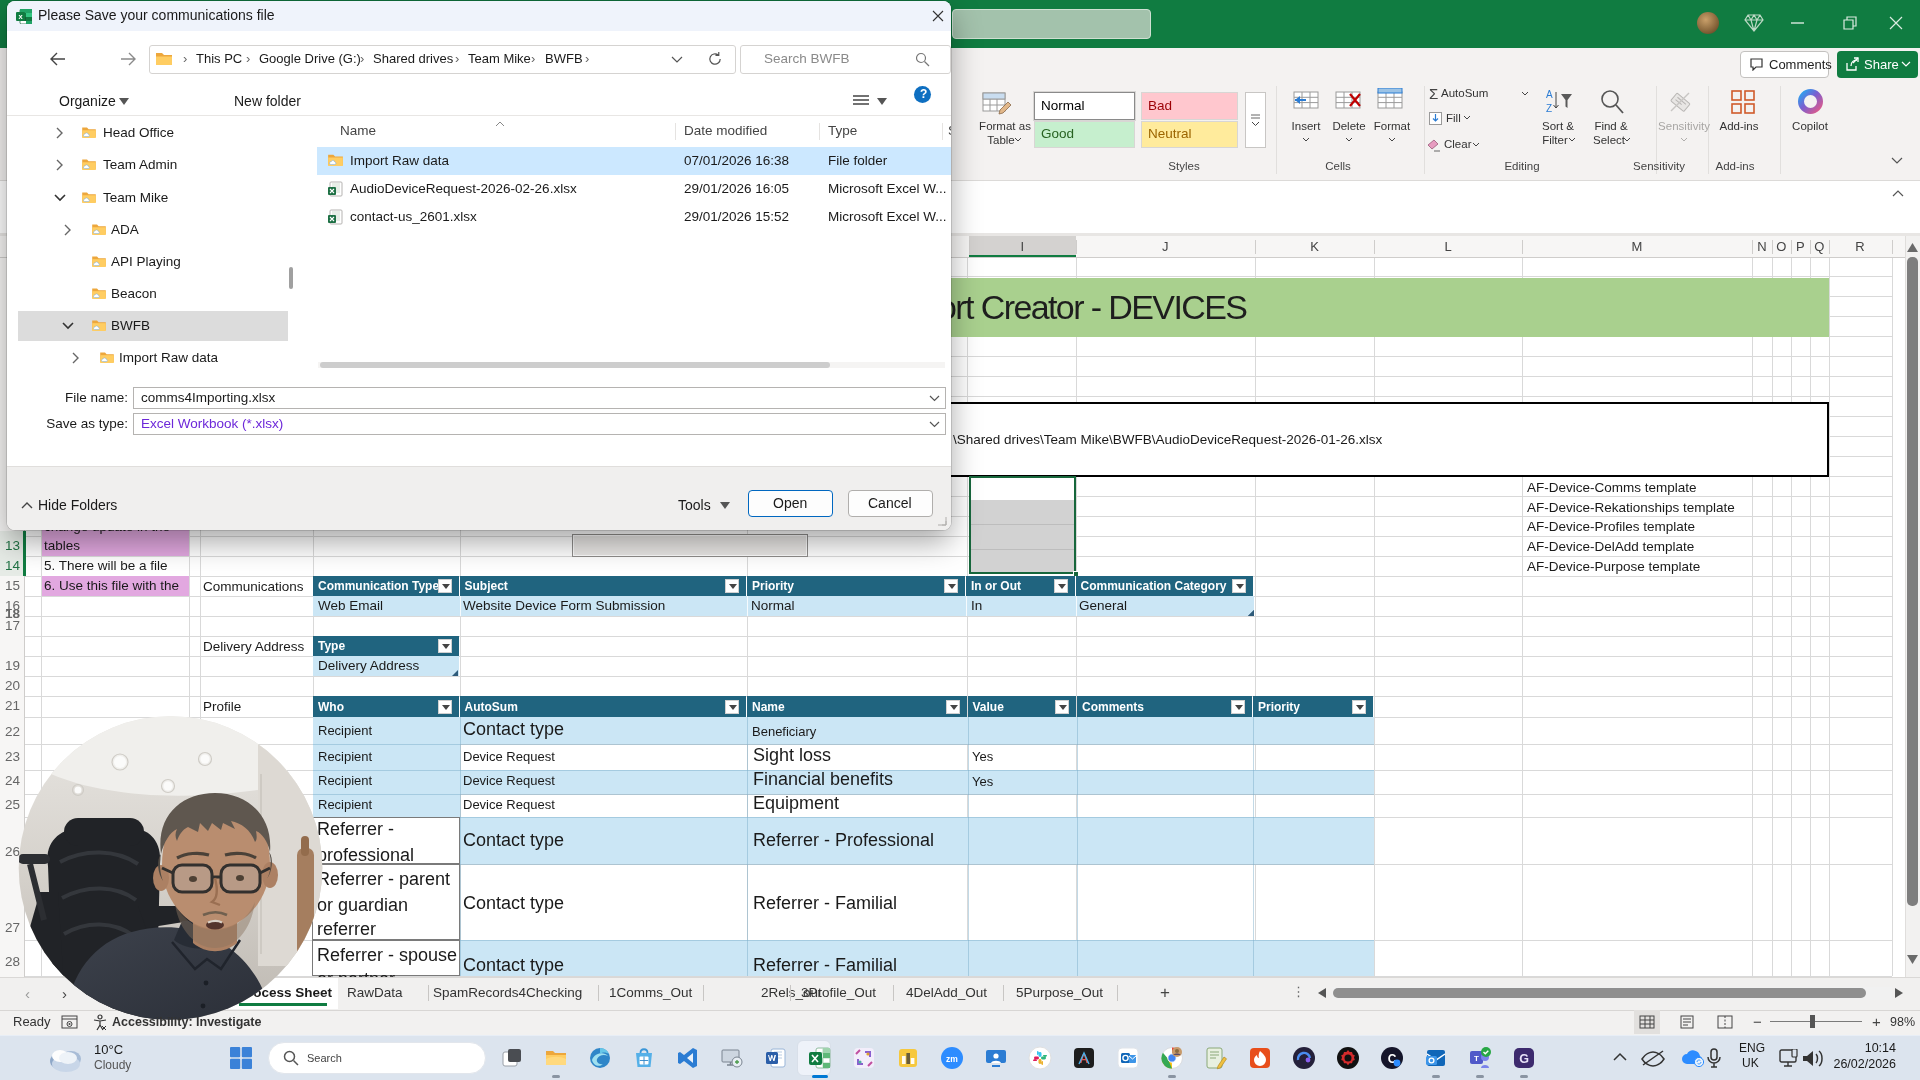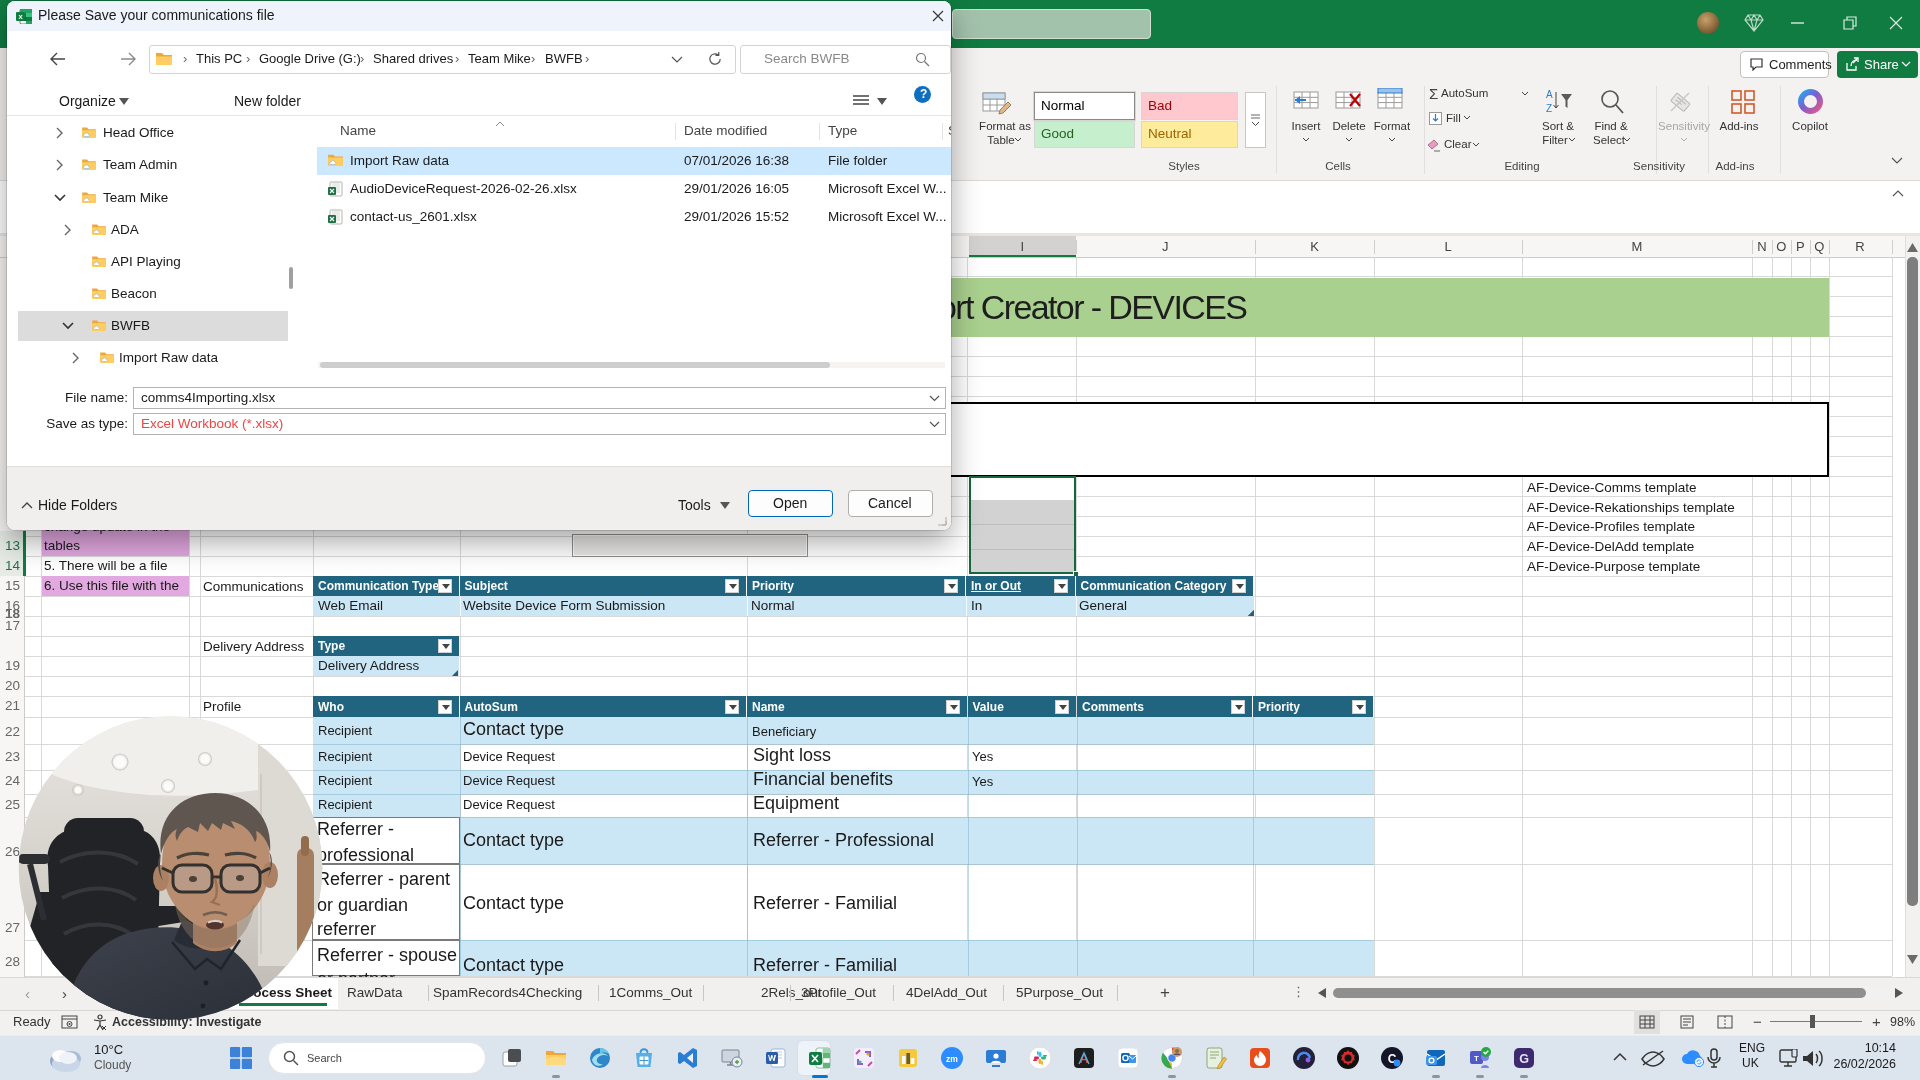--- a/index.html
+++ b/index.html
@@ -263,20 +263,21 @@
 <div style="position:absolute;left:20px;top:771px;font-size:13.5px;color:#666;font-weight:400;line-height:20px;white-space:nowrap;transform:translateX(-100%);">24</div>
 <div style="position:absolute;left:20px;top:795px;font-size:13.5px;color:#666;font-weight:400;line-height:20px;white-space:nowrap;transform:translateX(-100%);">25</div>
 <div style="position:absolute;left:20px;top:842px;font-size:13.5px;color:#666;font-weight:400;line-height:20px;white-space:nowrap;transform:translateX(-100%);">26</div>
 <div style="position:absolute;left:20px;top:918px;font-size:13.5px;color:#666;font-weight:400;line-height:20px;white-space:nowrap;transform:translateX(-100%);">27</div>
 <div style="position:absolute;left:20px;top:952px;font-size:13.5px;color:#666;font-weight:400;line-height:20px;white-space:nowrap;transform:translateX(-100%);">28</div>
 <div style="position:absolute;left:0px;top:531px;width:24px;height:45px;background:rgba(33,115,70,0.08);"></div>
 <div style="position:absolute;left:23px;top:531px;width:3px;height:45px;background:#107C41;"></div>
 <div style="position:absolute;left:750px;top:278px;width:1078.5px;height:59px;background:#a9d08e;"></div>
 <div style="position:absolute;left:938px;top:282px;font-size:34px;color:#1e1e1e;font-weight:400;line-height:51px;white-space:nowrap;letter-spacing:-1.6px;">ort Creator - DEVICES</div>
 <div style="position:absolute;left:940px;top:402px;width:888.5px;height:75px;background:#fff;border:2.5px solid #000;"></div>
+<div style="position:absolute;left:953px;top:430px;font-size:13.5px;color:#1a1a1a;font-weight:400;line-height:20px;white-space:nowrap;">\Shared drives\Team Mike\BWFB\AudioDeviceRequest-2026-01-26.xlsx</div>
 <div style="position:absolute;left:1527px;top:478px;font-size:13.5px;color:#1a1a1a;font-weight:400;line-height:20px;white-space:nowrap;">AF-Device-Comms template</div>
 <div style="position:absolute;left:1527px;top:498px;font-size:13.5px;color:#1a1a1a;font-weight:400;line-height:20px;white-space:nowrap;">AF-Device-Rekationships template</div>
 <div style="position:absolute;left:1527px;top:517px;font-size:13.5px;color:#1a1a1a;font-weight:400;line-height:20px;white-space:nowrap;">AF-Device-Profiles template</div>
 <div style="position:absolute;left:1527px;top:537px;font-size:13.5px;color:#1a1a1a;font-weight:400;line-height:20px;white-space:nowrap;">AF-Device-DelAdd template</div>
 <div style="position:absolute;left:1527px;top:557px;font-size:13.5px;color:#1a1a1a;font-weight:400;line-height:20px;white-space:nowrap;">AF-Device-Purpose template</div>
 <div style="position:absolute;left:969px;top:476px;width:106.5px;height:98px;background:#fff;"></div>
 <div style="position:absolute;left:970px;top:500px;width:104.5px;height:74px;background:#d2d2d2;"></div>
 <div style="position:absolute;left:970px;top:524px;width:104.5px;height:1px;background:#bdbdbd;"></div>
 <div style="position:absolute;left:970px;top:549px;width:104.5px;height:1px;background:#bdbdbd;"></div>
 <div style="position:absolute;left:969px;top:476px;width:107px;height:98px;border:2px solid #17673c;"></div>
@@ -303,21 +304,21 @@
     <svg class="a" style="left:729px;top:584.0px" width="8" height="5">
       <path d="M0 0h8L4 5z" fill="#444"></path>
     </svg>
     <div style="position:absolute;left:747px;top:576px;width:218px;height:20px;background:#20647f;"></div>
     <div style="position:absolute;left:752px;top:577px;font-size:12px;color:#fff;font-weight:700;line-height:18px;white-space:nowrap;">Priority</div>
     <div style="position:absolute;left:944px;top:579.0px;width:14px;height:14px;background:#fff;border:1px solid #d0d0d0;"></div>
     <svg class="a" style="left:948px;top:584.0px" width="8" height="5">
       <path d="M0 0h8L4 5z" fill="#444"></path>
     </svg>
     <div style="position:absolute;left:966px;top:576px;width:108.5px;height:20px;background:#20647f;"></div>
-    <div style="position:absolute;left:971px;top:577px;font-size:12px;color:#fff;font-weight:700;line-height:18px;white-space:nowrap;text-decoration:underline;">In or Out</div>
+    <div style="position:absolute;left:971px;top:577px;font-size:12px;color:#fff;font-weight:700;line-height:18px;white-space:nowrap;">In or Out</div>
     <div style="position:absolute;left:1053.5px;top:579.0px;width:14px;height:14px;background:#fff;border:1px solid #d0d0d0;"></div>
     <svg class="a" style="left:1057.5px;top:584.0px" width="8" height="5">
       <path d="M0 0h8L4 5z" fill="#444"></path>
     </svg>
     <div style="position:absolute;left:1075.5px;top:576px;width:177.5px;height:20px;background:#20647f;"></div>
     <div style="position:absolute;left:1080.5px;top:577px;font-size:12px;color:#fff;font-weight:700;line-height:18px;white-space:nowrap;">Communication Category</div>
     <div style="position:absolute;left:1232px;top:579.0px;width:14px;height:14px;background:#fff;border:1px solid #d0d0d0;"></div>
     <svg class="a" style="left:1236px;top:584.0px" width="8" height="5">
       <path d="M0 0h8L4 5z" fill="#444"></path>
     </svg>
@@ -684,21 +685,21 @@
 <div style="position:absolute;left:311px;top:361px;width:627px;height:6px;background:#f5f4f3;"></div>
 <div style="position:absolute;left:313px;top:361px;width:510px;height:6px;background:#cdcdcd;border-radius:3px;"></div>
 <div style="position:absolute;left:121px;top:387px;font-size:13.5px;color:#1a1a1a;font-weight:400;line-height:20px;white-space:nowrap;transform:translateX(-100%);">File name:</div>
 <div style="position:absolute;left:126px;top:386px;width:813px;height:22px;background:#fff;border:1px solid #b5b3b1;"></div>
 <div style="position:absolute;left:134px;top:387px;font-size:13.5px;color:#1a1a1a;font-weight:400;line-height:20px;white-space:nowrap;">comms4Importing.xlsx</div>
 <svg class="a" style="left:922px;top:394px" width="11" height="7">
         <path d="M1 1l4.5 4.5L10 1" fill="none" stroke="#555" stroke-width="1.2"></path>
       </svg>
 <div style="position:absolute;left:121px;top:413px;font-size:13.5px;color:#1a1a1a;font-weight:400;line-height:20px;white-space:nowrap;transform:translateX(-100%);">Save as type:</div>
 <div style="position:absolute;left:126px;top:412px;width:813px;height:22px;background:#fff;border:1px solid #b5b3b1;"></div>
-<div style="position:absolute;left:134px;top:413px;font-size:13.5px;color:#ef4444;font-weight:400;line-height:20px;white-space:nowrap;">Excel Workbook (*.xlsx)</div>
+<div style="position:absolute;left:134px;top:413px;font-size:13.5px;color:#6d28d9;font-weight:400;line-height:20px;white-space:nowrap;">Excel Workbook (*.xlsx)</div>
 <svg class="a" style="left:922px;top:420px" width="11" height="7">
         <path d="M1 1l4.5 4.5L10 1" fill="none" stroke="#555" stroke-width="1.2"></path>
       </svg>
 <div style="position:absolute;left:0px;top:465px;width:944px;height:64px;background:#f0efee;border-top:1px solid #e0dedc;"></div>
 <svg class="a" style="left:14px;top:500px" width="12" height="8">
         <path d="M1 7l5-5 5 5" fill="none" stroke="#444" stroke-width="1.4"></path>
       </svg>
 <div style="position:absolute;left:31px;top:494px;font-size:14px;color:#1a1a1a;font-weight:400;line-height:21px;white-space:nowrap;">Hide Folders</div>
 <div style="position:absolute;left:671px;top:494px;font-size:14px;color:#1a1a1a;font-weight:400;line-height:21px;white-space:nowrap;">Tools</div>
 <svg class="a" style="left:713px;top:501px" width="10" height="7">

